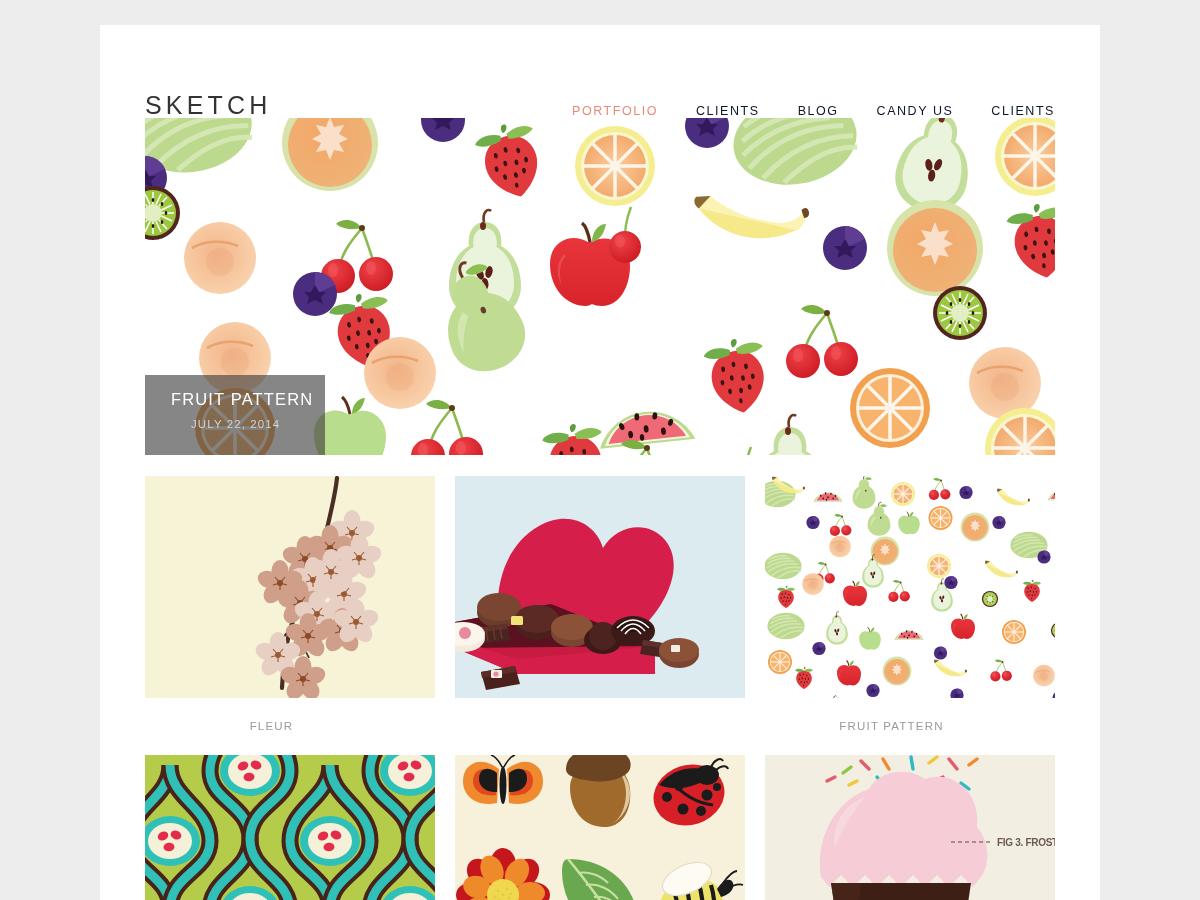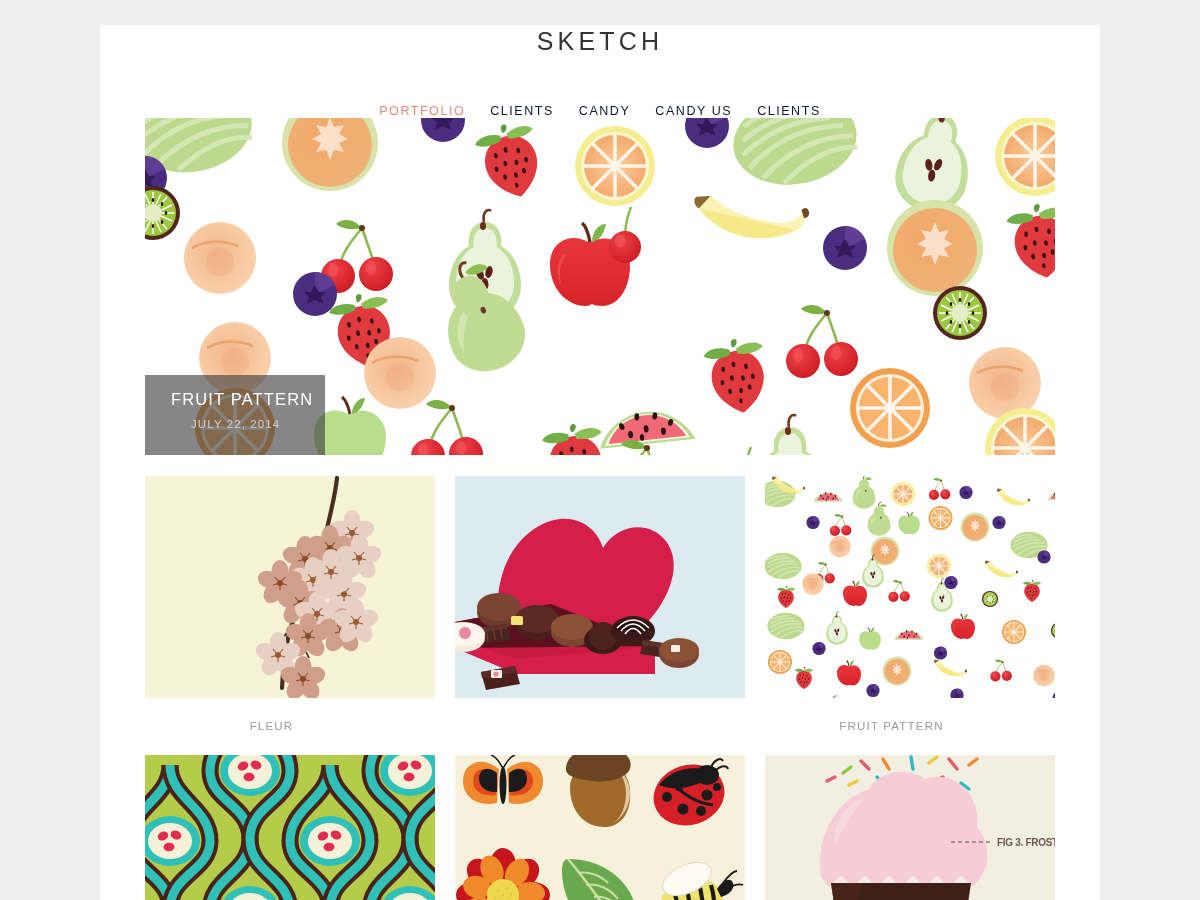--- a/index.html
+++ b/index.html
@@ -27,39 +27,38 @@
     background: #ffffff;
     overflow: hidden;
   }
 
   
   .site-header {
     position: relative;
     height: 93px;
     padding: 0 45px;
     display: flex;
-    align-items: center;
+    align-items: flex-end;
     justify-content: space-between;
-    flex-direction: column;
   }
 
   .brand {
     font-family: "Liberation Sans", sans-serif;
     font-size: 25px;
     font-weight: 300;
     letter-spacing: 4.2px;
     color: #333333;
     line-height: 1;
     padding-top: 4px;
   }
 
   .main-nav {
     display: flex;
     align-items: center;
-    gap: 25px;
+    gap: 38px;
     padding-top: 6px;
   }
 
   .nav-link {
     font-size: 12.5px;
     letter-spacing: 1.55px;
     color: #0f172a;
     text-decoration: none;
     white-space: nowrap;
     cursor: pointer;
@@ -141,21 +140,21 @@
 </head>
 <body>
 
 <div class="page-shell">
 
   <header class="site-header">
     <div class="brand">SKETCH</div>
     <nav class="main-nav">
       <a class="nav-link is-active">PORTFOLIO</a>
       <a class="nav-link">CLIENTS</a>
-      <a class="nav-link">CANDY</a>
+      <a class="nav-link">BLOG</a>
       <a class="nav-link">CANDY US</a>
       <a class="nav-link">CLIENTS</a>
     </nav>
   </header>
 
   <section class="hero">
     <div class="thumb-canvas">
       <svg width="910" height="337" viewBox="0 0 910 337" xmlns="http://www.w3.org/2000/svg">
         <defs>
 

